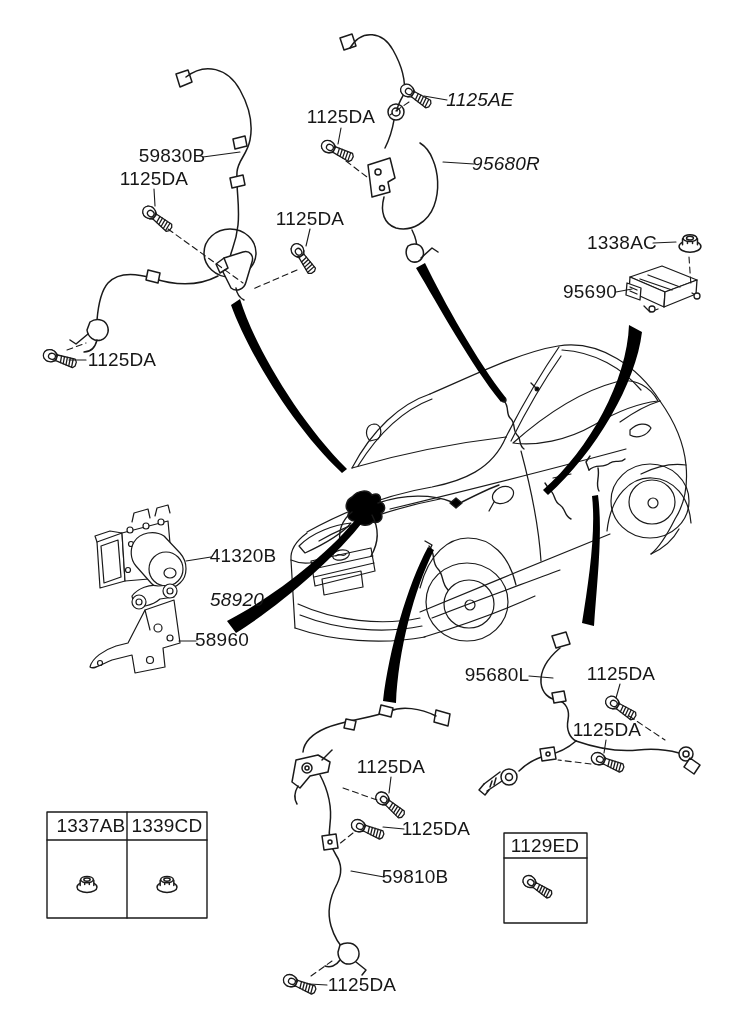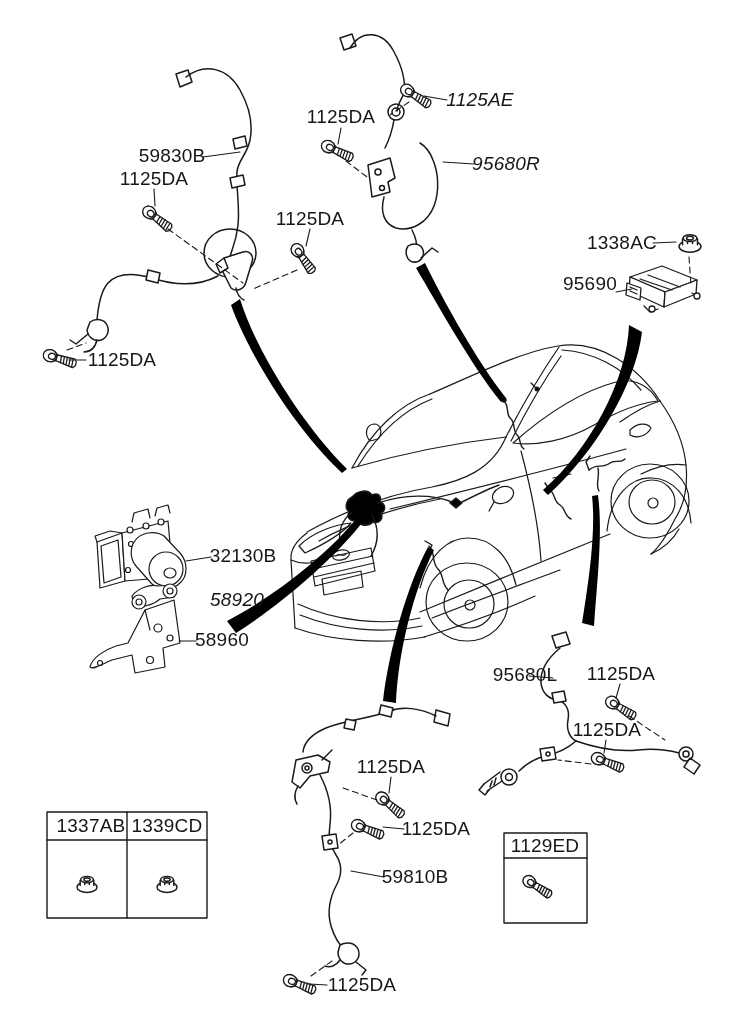--- a/index.html
+++ b/index.html
@@ -296,25 +296,25 @@
 </svg>
 
 <div id="labels">
       <div class="lbl" style="left: 172px; top: 156px;">59830B</div>
       <div class="lbl" style="left: 154px; top: 179px;">1125DA</div>
       <div class="lbl" style="left: 310px; top: 219px;">1125DA</div>
       <div class="lbl" style="left: 341px; top: 117px;">1125DA</div>
       <div class="lbl" style="left: 480px; top: 100px; font-style: italic;">1125AE</div>
       <div class="lbl" style="left: 506px; top: 164px; font-style: italic;">95680R</div>
       <div class="lbl" style="left: 622px; top: 243px;">1338AC</div>
-      <div class="lbl" style="left: 590px; top: 284px;">95690</div>
-      <div class="lbl" style="left: 243px; top: 556px;">32130B</div>
+      <div class="lbl" style="left: 590px; top: 292px;">95690</div>
+      <div class="lbl" style="left: 243px; top: 556px;">41320B</div>
       <div class="lbl" style="left: 237px; top: 600px; font-style: italic;">58920</div>
       <div class="lbl" style="left: 222px; top: 640px; text-align: right;">58960</div>
-      <div class="lbl" style="left: 525px; top: 675px;">95680L</div>
+      <div class="lbl" style="left: 497px; top: 675px;">95680L</div>
       <div class="lbl" style="left: 621px; top: 674px;">1125DA</div>
       <div class="lbl" style="left: 607px; top: 730px;">1125DA</div>
       <div class="lbl" style="left: 391px; top: 767px;">1125DA</div>
       <div class="lbl" style="left: 436px; top: 829px;">1125DA</div>
       <div class="lbl" style="left: 415px; top: 877px;">59810B</div>
       <div class="lbl" style="left: 362px; top: 985px;">1125DA</div>
       <div class="lbl" style="left: 122px; top: 360px;">1125DA</div>
     </div>
 
 <div class="lbl" style="left:91px;top:826px">1337AB</div>

